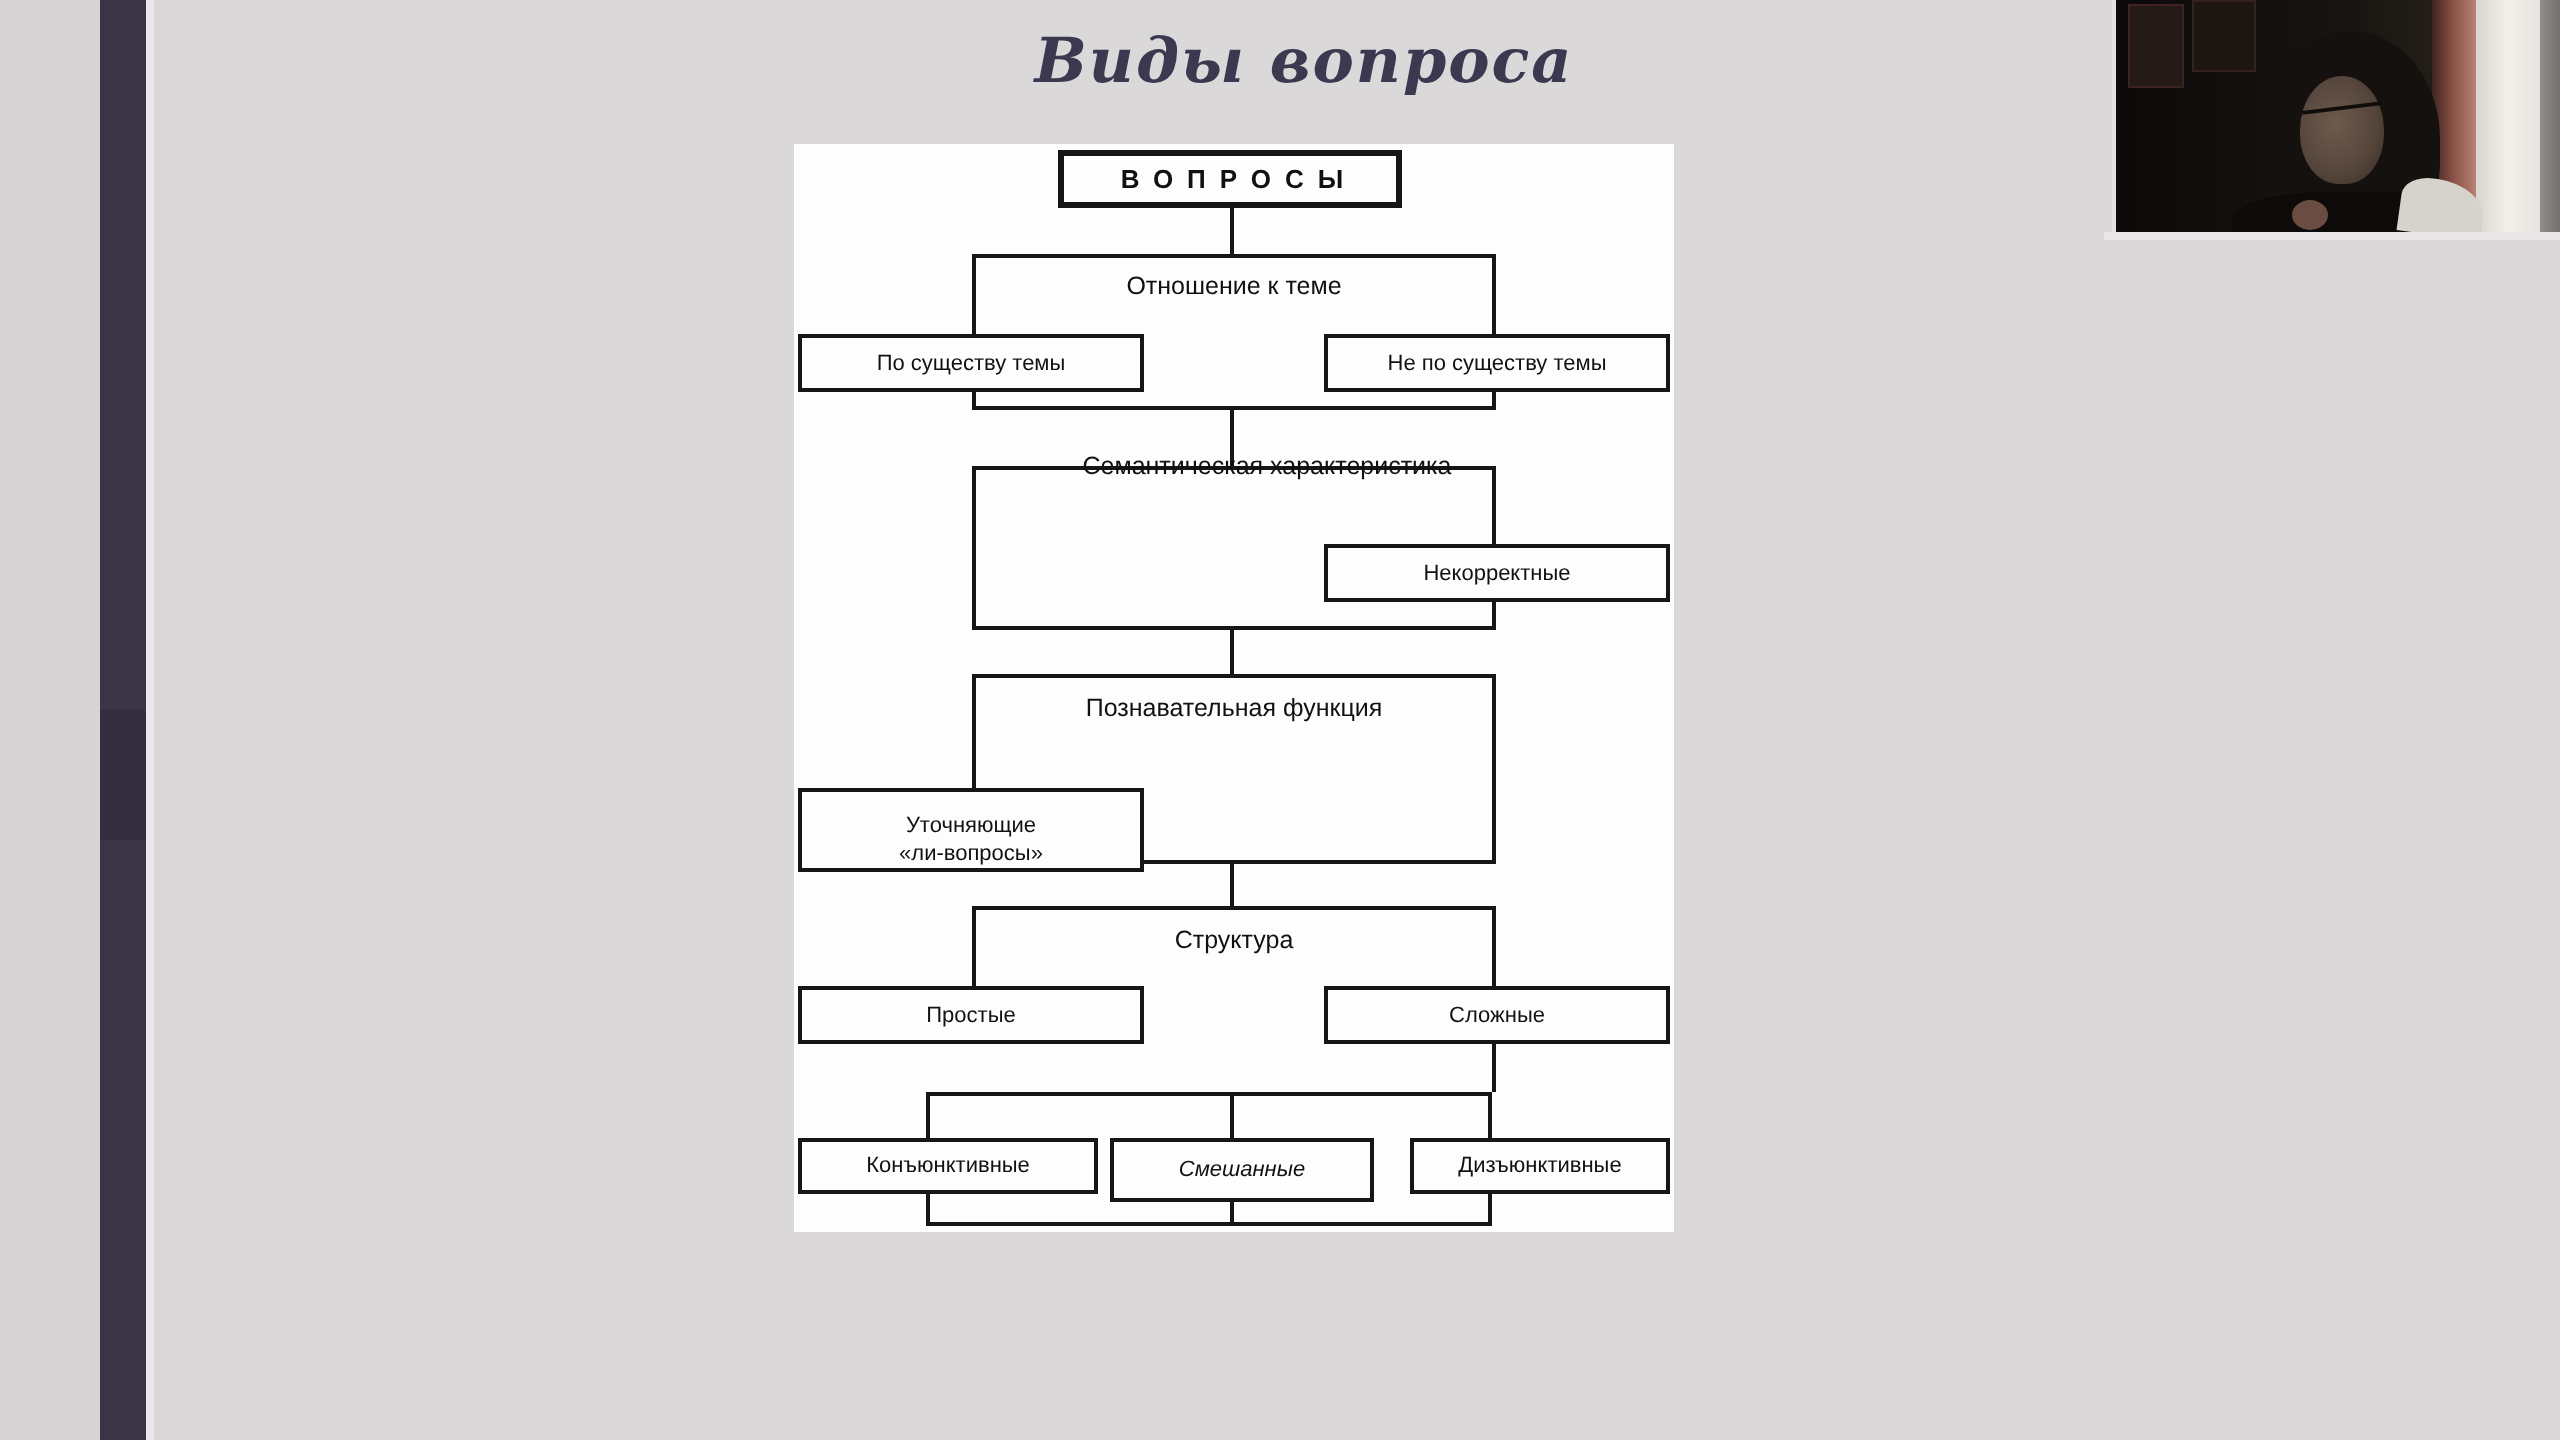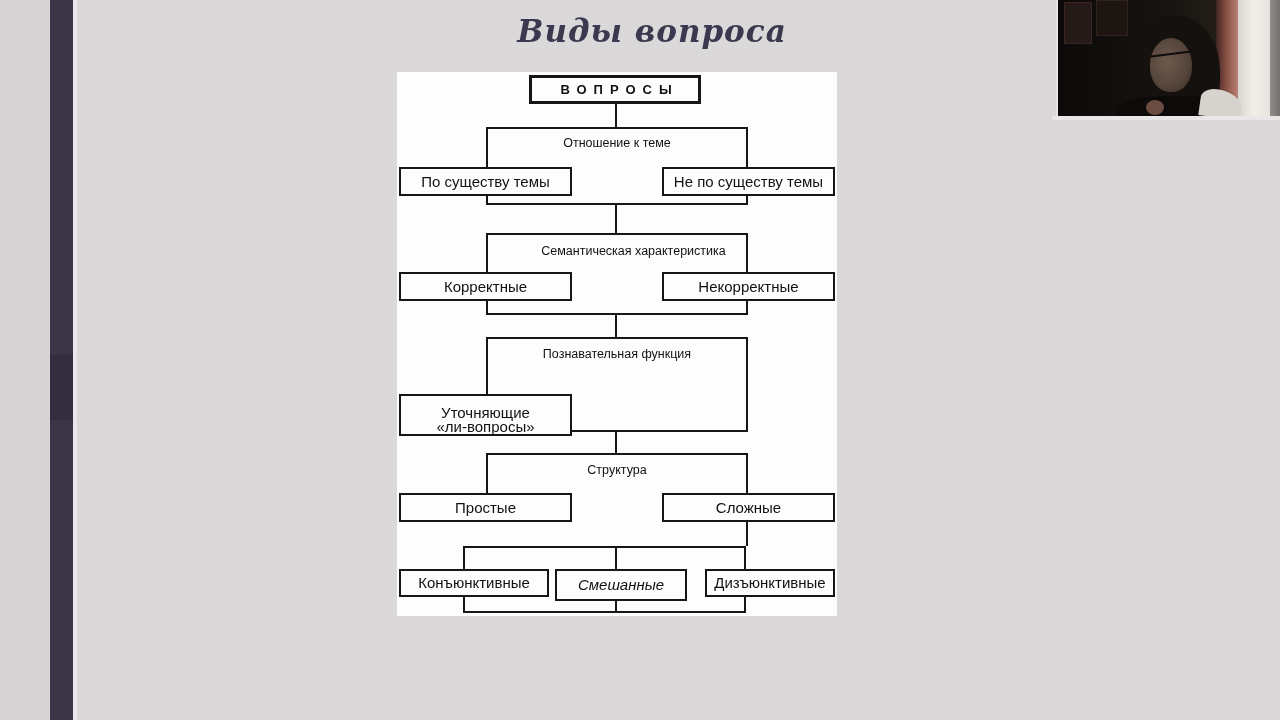--- a/index.html
+++ b/index.html
@@ -26,34 +26,34 @@
   
   .diagram{
     position:absolute;left:397px;top:72px;width:440px;height:544px;
     background:#fdfdfd;color:#111;
   }
   .diagram *{box-sizing:border-box;}
   .node{
     position:absolute;z-index:2;
     background:#fdfdfd;border:2px solid #161616;
     display:flex;flex-direction:column;align-items:center;justify-content:center;
-    text-align:center;font-size:15px;line-height:14px;color:#111;
+    text-align:center;font-size:11px;line-height:14px;color:#111;
   }
   .node span{display:block;}
   .root{
     left:132px;top:3px;width:172px;height:29px;
     border-width:3px;font-weight:bold;font-size:13px;
     letter-spacing:7px;padding-left:9px;
   }
   .group{position:absolute;z-index:1;border:2px solid #161616;left:89px;width:262px;}
   .g1{top:55px;height:78px;}
   .g2{top:161px;height:82px;}
   .g3{top:265px;height:95px;}
   .glabel{position:absolute;z-index:1;left:89px;width:262px;text-align:center;font-size:12.5px;color:#111;}
-  .l1{top:64px;} .l2{top:172px;padding-left:33px;} .l3{top:275px;} .l4{top:391px;}
+  .l1{top:64px;} .l2{top:154px;padding-left:33px;} .l3{top:275px;} .l4{top:391px;}
   .conn{position:absolute;z-index:1;left:218px;width:2px;background:#161616;}
   .c0{top:32px;height:23px;} .c1{top:133px;height:28px;}
   .c2{top:243px;height:22px;} .c3{top:360px;height:21px;}
   
   .s4-top{position:absolute;z-index:1;left:89px;top:381px;width:262px;height:2px;background:#161616;}
   .s4-left{position:absolute;z-index:1;left:89px;top:381px;width:2px;height:41px;background:#161616;}
   .s4-right{position:absolute;z-index:1;left:349px;top:381px;width:2px;height:93px;background:#161616;}
   
   .bgroup{position:absolute;z-index:1;left:66px;top:474px;width:283px;height:67px;border:2px solid #161616;}
   .bcenter{position:absolute;z-index:1;left:218px;top:474px;width:2px;height:67px;background:#161616;}
@@ -123,23 +123,20 @@
 
   <div class="node root">ВОПРОСЫ</div>
 
   <div class="node rowA colL">
     <span>По существу темы</span>
   </div>
   <div class="node rowA colR">
     <span>Не по существу темы</span>
   </div>
 
-  <div class="node rowB colL">
-    <span>Корректные</span>
-  </div>
   <div class="node rowB colR">
     <span>Некорректные</span>
   </div>
 
   <div class="node rowC colL">
     <span>Уточняющие</span>
     <span>«ли-вопросы»</span>
   </div>
 
   <div class="node rowD colL">

